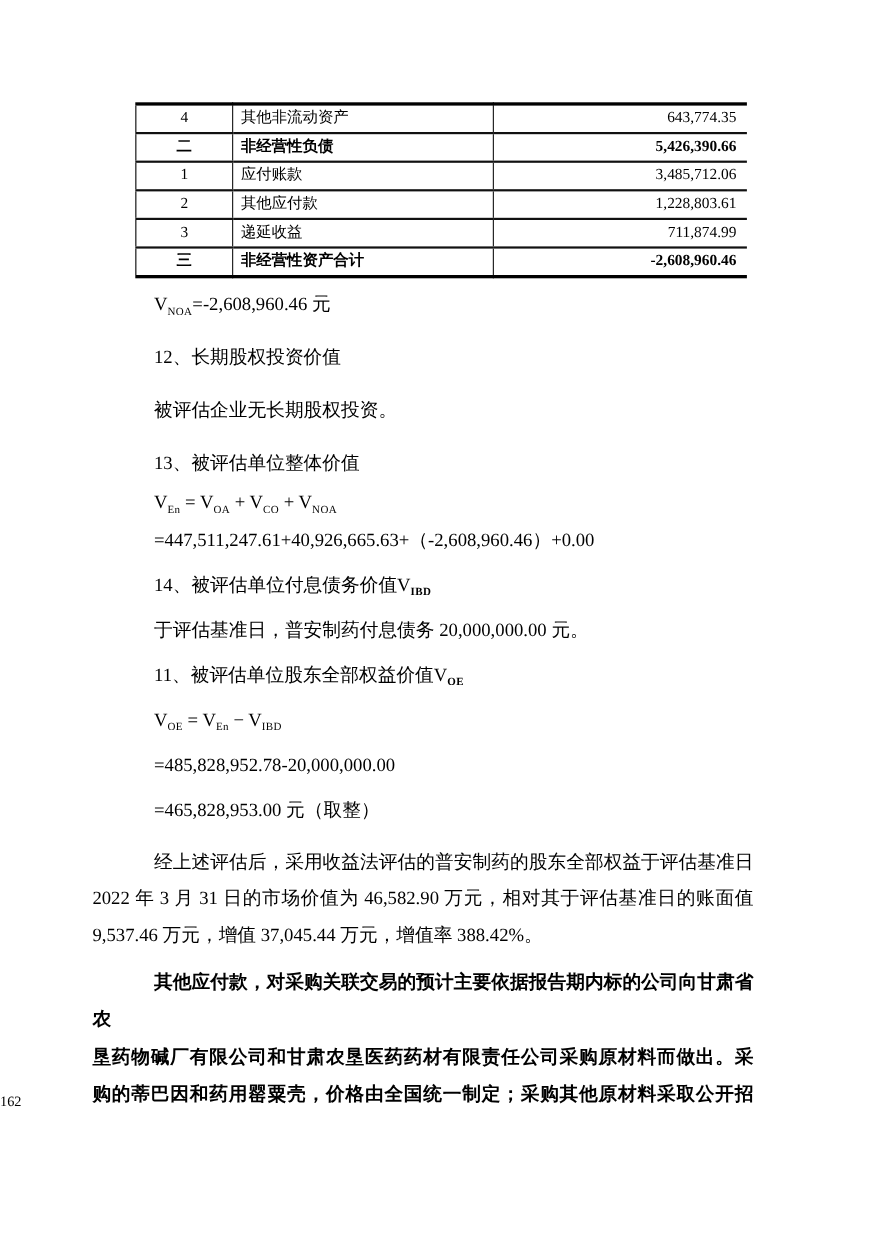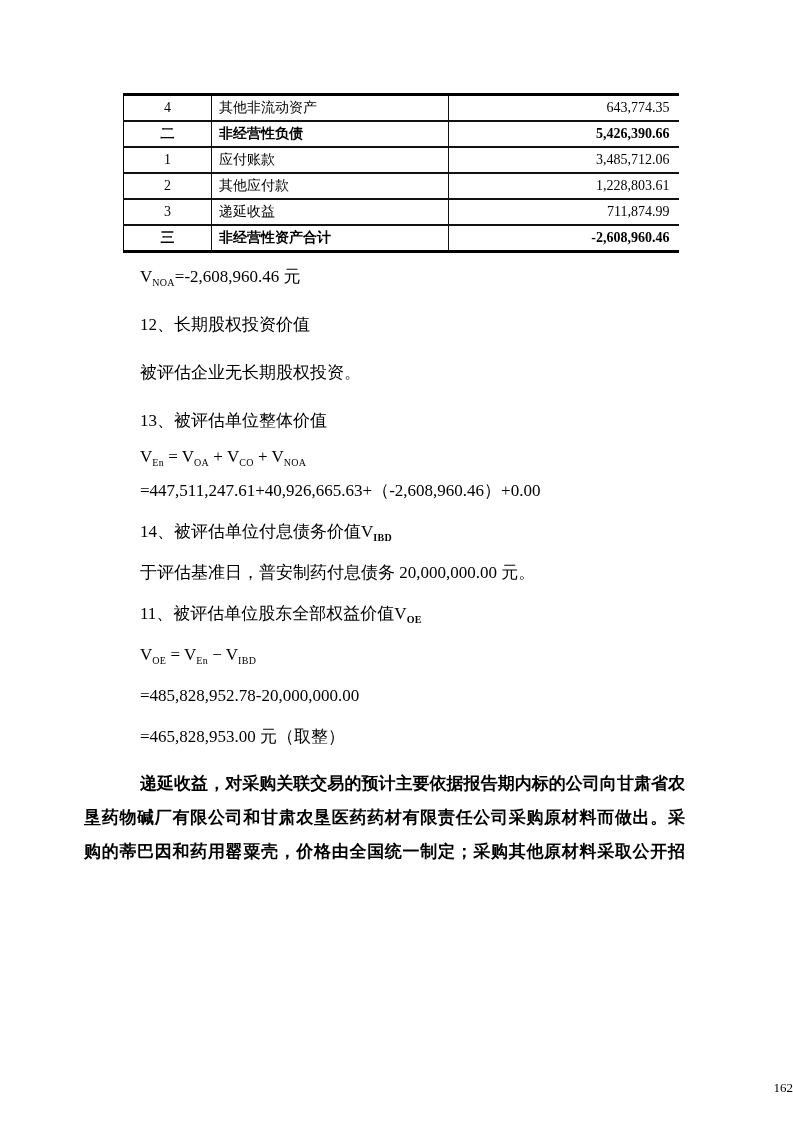--- a/index.html
+++ b/index.html
@@ -79,24 +79,24 @@
   .pline.first { text-indent: 56px; }
   .pline.last { text-align-last: left; }
   .para.para-bold {
     font-weight: bold;
     line-height: 34px;
     margin-top: 10px;
   }
 
   .page-num {
     position: absolute;
-    top: 1080px;
+    top: 993px;
     left: 0;
     width: 100%;
-    text-align: right;
+    text-align: left;
     font-size: 13px;
   }
 </style>
 </head>
 <body>
 
 <div class="page">
 
   <table class="doc-table">
     <colgroup>
@@ -158,23 +158,28 @@
     <div class="bline sp-tight">于评估基准日，普安制药付息债务 20,000,000.00 元。</div>
 
     <div class="bline sp-tight"><span>11、被评估单位股东全部权益价值V</span><sub class="bsub">OE</sub></div>
 
     <div class="bline formula sp-tight"><span>V</span><sub>OE</sub><span> = V</span><sub>En</sub><span> − V</span><sub>IBD</sub></div>
 
     <div class="bline sp-tight">=485,828,952.78-20,000,000.00</div>
 
     <div class="bline sp-tight">=465,828,953.00 元（取整）</div>
 
+    <div class="para">
+      <div class="pline first">经上述评估后，采用收益法评估的普安制药的股东全部权益于评估基准日</div>
+      <div class="pline">2022 年 3 月 31 日的市场价值为 46,582.90 万元，相对其于评估基准日的账面值</div>
+      <div class="pline last">9,537.46 万元，增值 37,045.44 万元，增值率 388.42%。</div>
+    </div>
 
     <div class="para para-bold">
-      <div class="pline first">递延收益，对采购关联交易的预计主要依据报告期内标的公司向甘肃省农</div>
+      <div class="pline first">其他应付款，对采购关联交易的预计主要依据报告期内标的公司向甘肃省农</div>
       <div class="pline">垦药物碱厂有限公司和甘肃农垦医药药材有限责任公司采购原材料而做出。采</div>
       <div class="pline">购的蒂巴因和药用罂粟壳，价格由全国统一制定；采购其他原材料采取公开招</div>
     </div>
 
   </div>
 
   <div class="page-num">162</div>
 
 </div>
 

